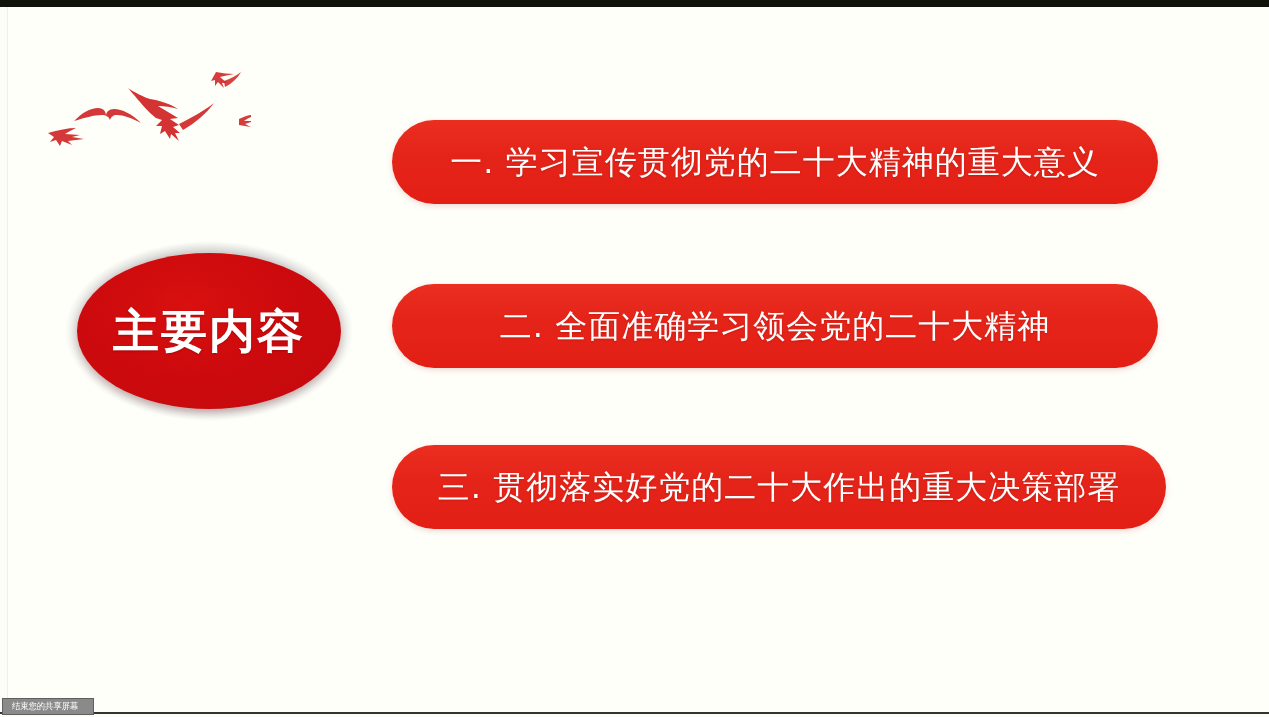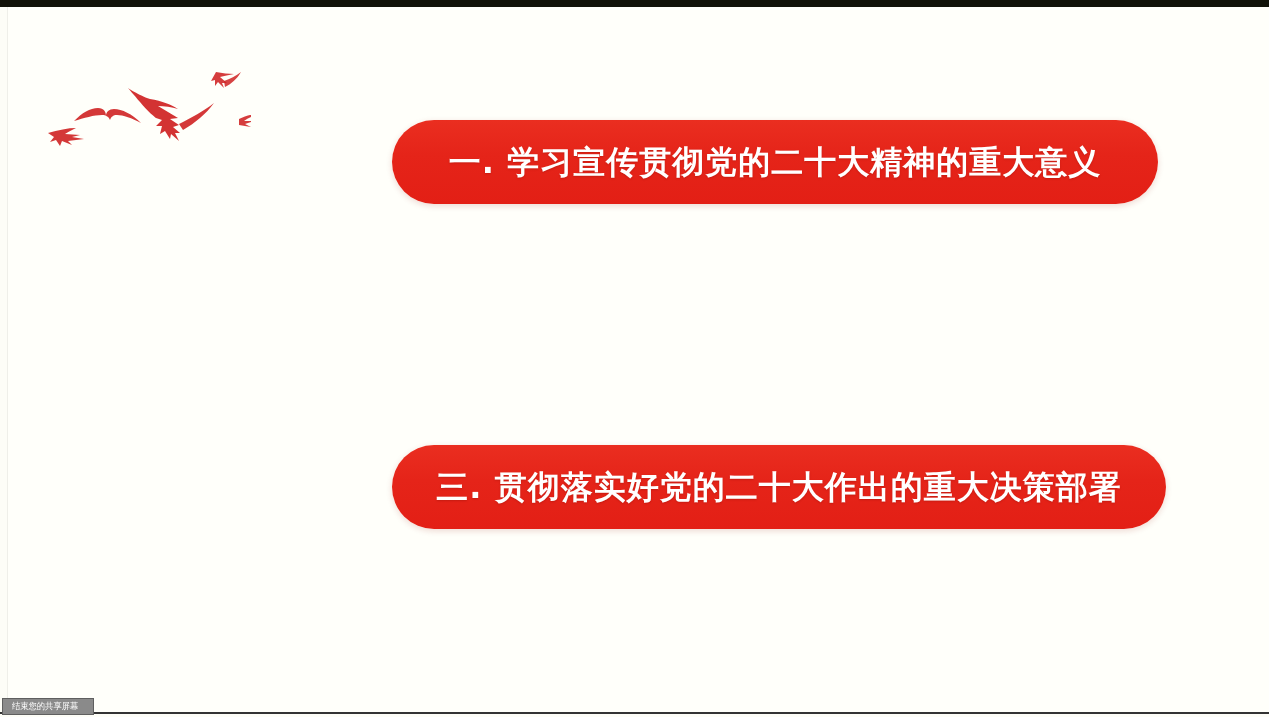--- a/index.html
+++ b/index.html
@@ -109,21 +109,21 @@
     border-radius: 42px;
     background: linear-gradient(180deg, #ea2e20 0%, #e52419 42%, #e31f15 100%);
     box-shadow: 0 2px 6px rgba(140,20,10,0.16);
     display: flex;
     align-items: center;
     justify-content: center;
   }
   .pill-label {
     color: #ffffff;
     font-size: 32px;
-    font-weight: bold;
+    font-weight: normal;
     letter-spacing: 1px;
     line-height: 1;
     white-space: nowrap;
     text-shadow: 0 1px 2px rgba(120,10,0,0.28);
   }
   #pill-1 { left: 384px; top: 113px;  width: 766px; }
   #pill-2 { left: 384px; top: 277px;  width: 766px; }
   #pill-3 { left: 384px; top: 438px;  width: 774px; }
 
   
@@ -172,25 +172,34 @@
           <path d="M2 82 C12 79 22 77 30 77 C26 79 22 81 19 83 L34 84 L26 86 L38 88 L22 90 L26 94 L16 90 L14 95 L10 89 L4 91 L8 86 Z" opacity="0.9"></path>
 
           <path d="M113 68 C120 66 127 65 133 65 C128 67 123 69 119 71 L129 72 L120 75 L126 78 L114 76 Z" opacity="0"></path>
 
           <path d="M108 70 C101 67 95 65 90 65 C94 66 98 68 101 70 L92 71 L100 73 L94 76 L106 74 Z" opacity="0"></path>
           <path d="M88 66 C94 63 101 61 107 61 C102 63 97 65 93 68 L103 68 L94 71 L100 74 L88 72 Z" opacity="0.88" transform="translate(105,2)"></path>
         </g>
       </svg>
     </div>
 
+    <div id="topic-ellipse-wrap">
+      <div id="topic-halo"></div>
+      <div id="topic-ellipse">
+        <span id="topic-label">主要内容</span>
+      </div>
+    </div>
 
     <div id="pill-1" class="pill">
       <span class="pill-label">一. 学习宣传贯彻党的二十大精神的重大意义</span>
     </div>
 
+    <div id="pill-2" class="pill">
+      <span class="pill-label">二. 全面准确学习领会党的二十大精神</span>
+    </div>
 
     <div id="pill-3" class="pill">
       <span class="pill-label">三. 贯彻落实好党的二十大作出的重大决策部署</span>
     </div>
 
   </div>
 
   <div id="bottom-rule"></div>
 
   <div id="share-indicator">

